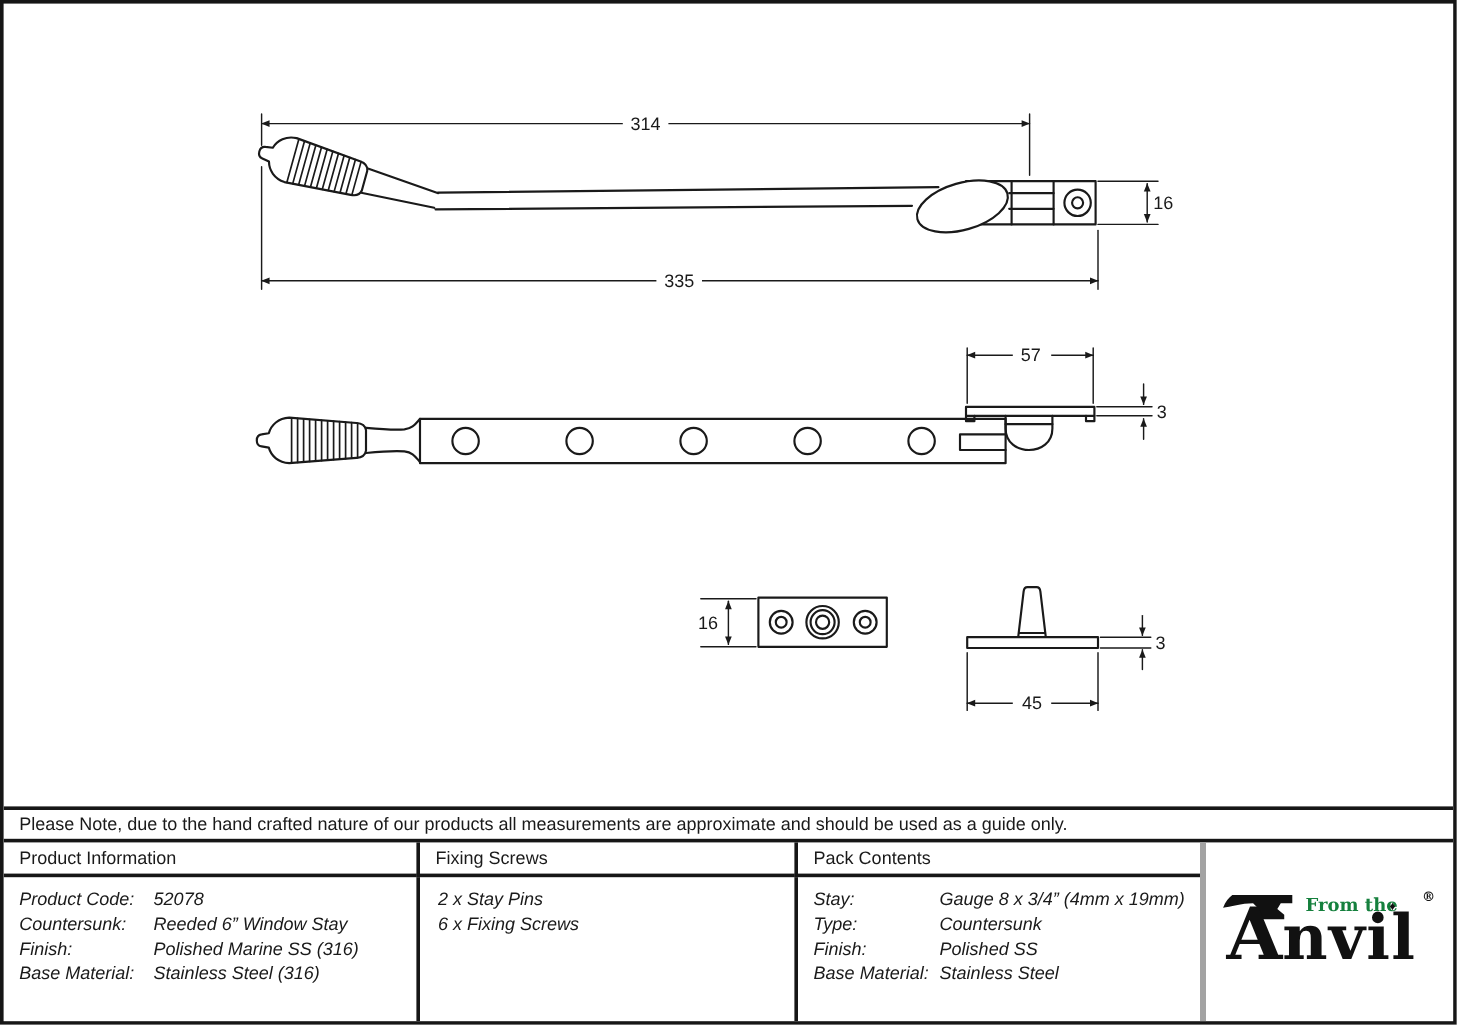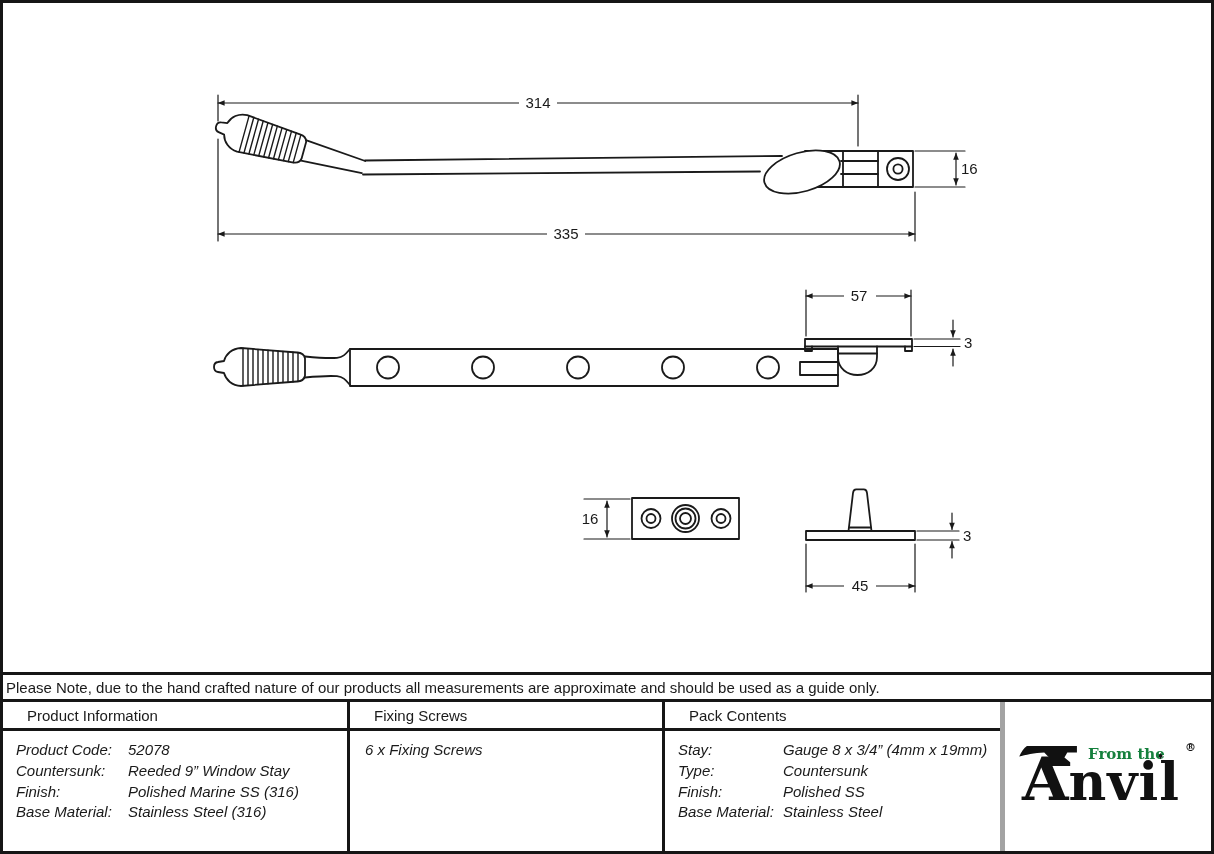--- a/index.html
+++ b/index.html
@@ -7,28 +7,28 @@
     position:relative;width:1214px;height:854px;background:#ffffff;
     border:3px solid #161616;box-sizing:border-box;overflow:hidden;
     font-family:"Liberation Sans",sans-serif;color:#1a1a1a;
   }
   svg text{font-family:"Liberation Sans",sans-serif;}
   .dim{font-size:15px;fill:#1a1a1a;}
   
   .note-row{
     position:absolute;left:0;right:0;top:669px;height:30px;box-sizing:border-box;
     border-top:3px solid #161616;border-bottom:3px solid #161616;
-    display:flex;align-items:center;padding-left:3px;font-size:15px;
+    display:flex;align-items:center;padding-left:13px;font-size:15px;
   }
   .tbl{
     position:absolute;left:0;right:0;top:699px;bottom:0;
     display:grid;grid-template-columns:344px 315px 338px 1fr;grid-template-rows:29px 1fr;
   }
   .hd{box-sizing:border-box;border-bottom:3px solid #161616;font-size:15px;
-      display:flex;align-items:center;padding-left:24px;}
+      display:flex;align-items:center;padding-left:13px;}
   .bd{box-sizing:border-box;padding:9px 4px 0 13px;font-size:15px;line-height:20.8px;font-style:italic;}
   .c2{border-left:3px solid #161616;}
   .kv{display:flex;}
   .kv .k{flex:0 0 112px;}
   .fx .k{flex:0 0 105px;}
   .pack .bd-item{display:block;}
   .logo-cell{
     grid-column:4;grid-row:1 / 3;border-left:5px solid #a3a3a3;box-sizing:border-box;
     display:flex;align-items:center;justify-content:center;font-weight:bold;
   }
@@ -181,33 +181,34 @@
       </div>
     </div>
 
     <div class="bd">
       <div class="kv">
         <span class="k">Product Code:</span>
         <span class="v">52078</span>
       </div>
       <div class="kv">
         <span class="k">Countersunk:</span>
-        <span class="v">Reeded 9” Window Stay</span>
+        <span class="v">Reeded 6” Window Stay</span>
       </div>
       <div class="kv">
         <span class="k">Finish:</span>
         <span class="v">Polished Marine SS (316)</span>
       </div>
       <div class="kv">
         <span class="k">Base Material:</span>
         <span class="v">Stainless Steel (316)</span>
       </div>
     </div>
 
     <div class="bd c2 pack" style="padding-left:15px;">
+      <span class="bd-item">2 x Stay Pins</span>
       <span class="bd-item">6 x Fixing Screws</span>
     </div>
 
     <div class="bd c2 fx">
       <div class="kv">
         <span class="k">Stay:</span>
         <span class="v">Gauge 8 x 3/4” (4mm x 19mm)</span>
       </div>
       <div class="kv">
         <span class="k">Type:</span>

